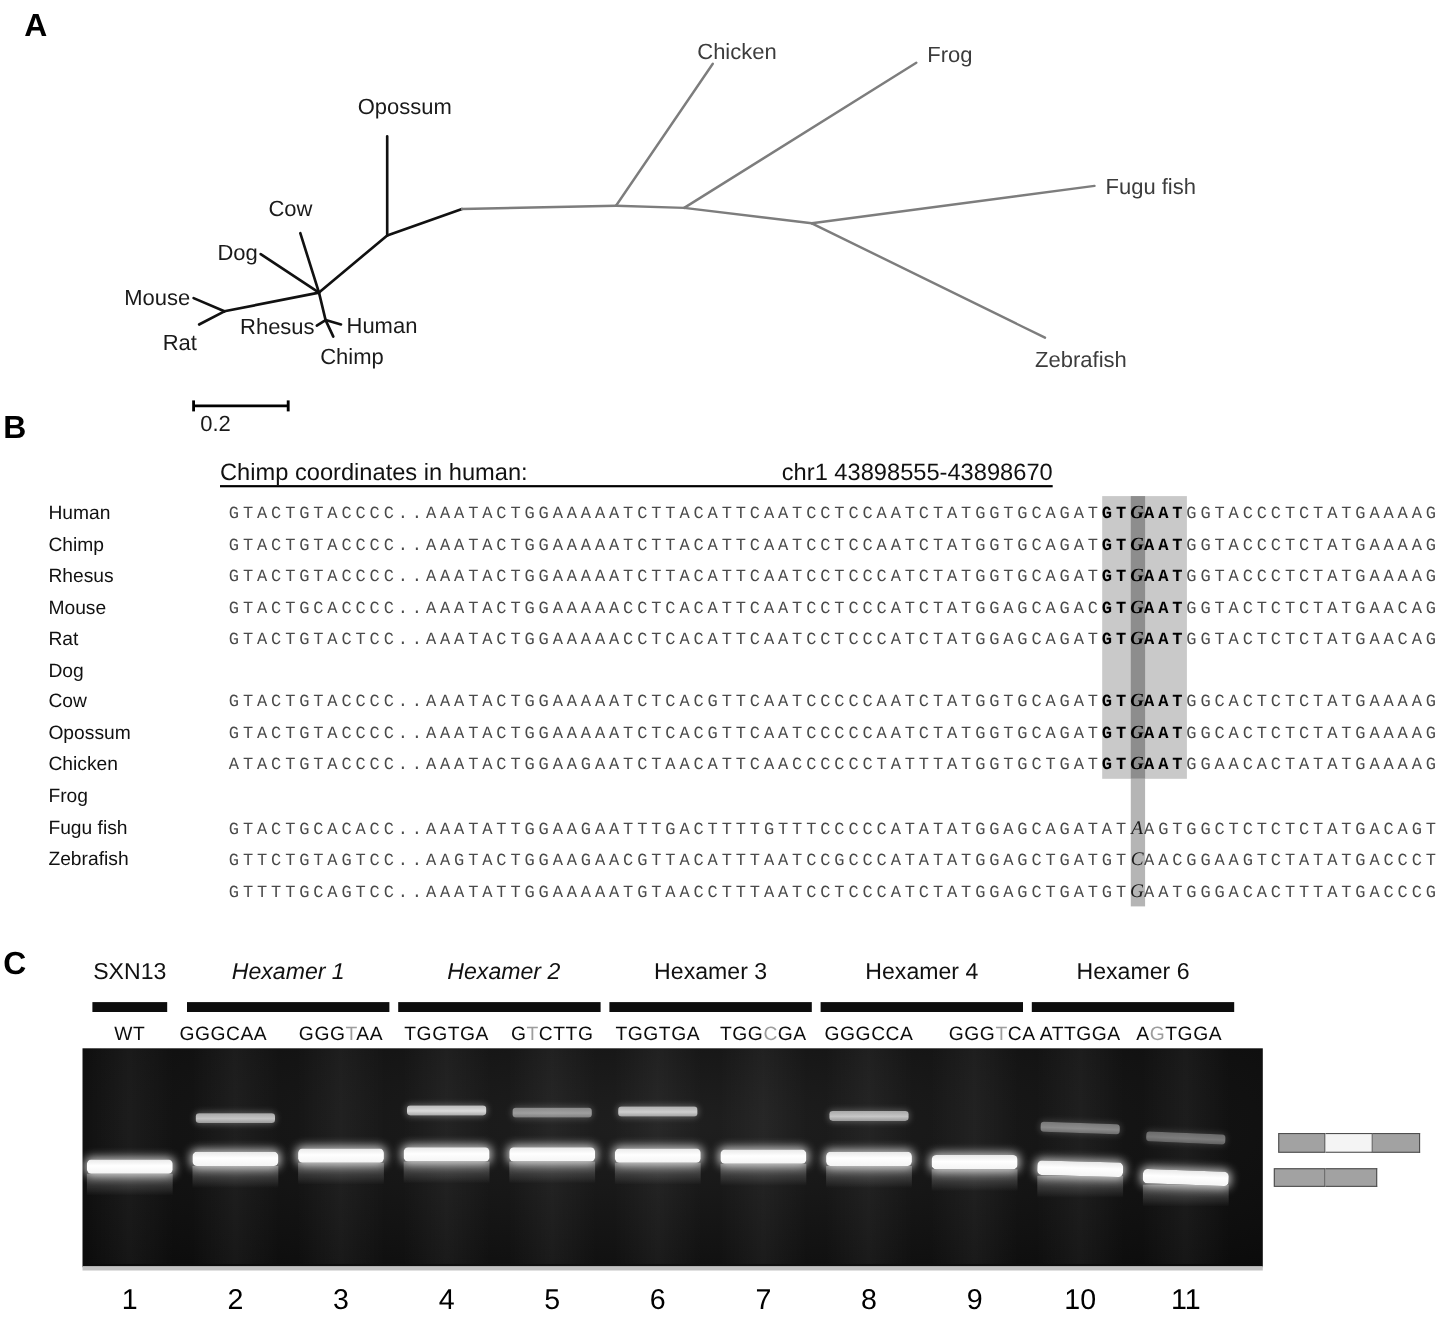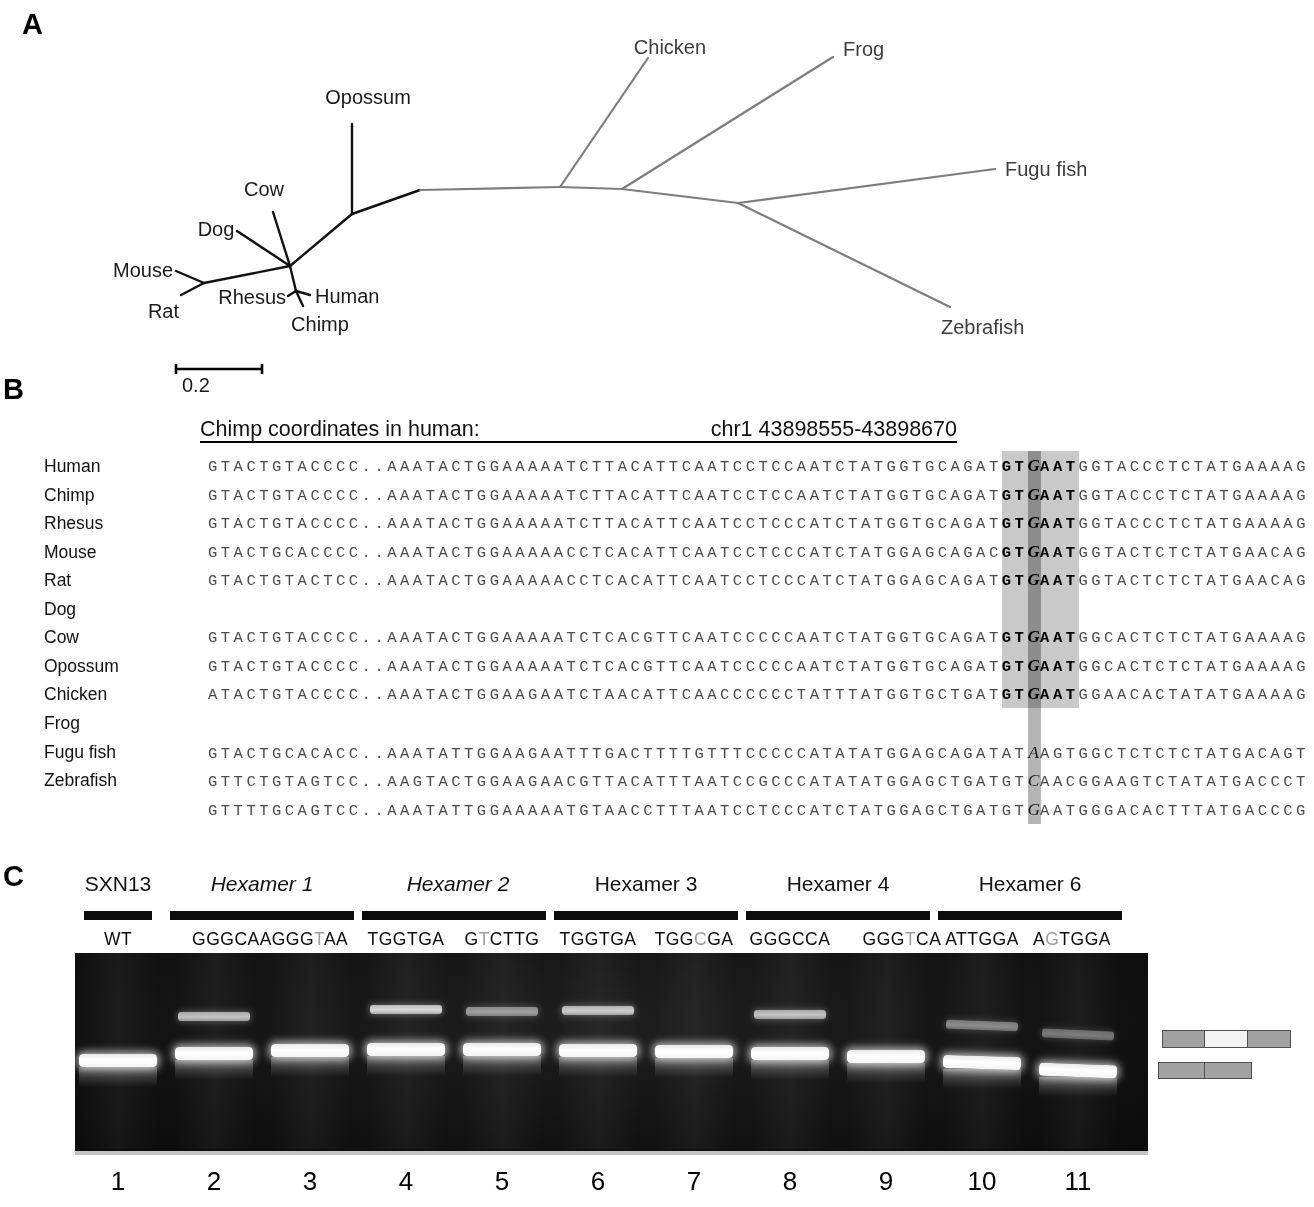--- a/index.html
+++ b/index.html
@@ -183,21 +183,21 @@
 <div class="grp-title" style="left:1030px;">Hexamer 6</div>
 
 <div class="grp-bar" style="left:84px;  width:68px;"></div>
 <div class="grp-bar" style="left:170px; width:184px;"></div>
 <div class="grp-bar" style="left:362px; width:184px;"></div>
 <div class="grp-bar" style="left:554px; width:184px;"></div>
 <div class="grp-bar" style="left:746px; width:184px;"></div>
 <div class="grp-bar" style="left:938px; width:184px;"></div>
 
 <div class="hex-label" style="left:118px;"><span>WT</span><span class="mut"></span><span></span></div>
-<div class="hex-label" style="left:232px;"><span>GGGCAA</span><span class="mut"></span><span></span></div>
+<div class="hex-label" style="left:203px;"><span>GGGCAA</span><span class="mut"></span><span></span></div>
 <div class="hex-label" style="left:310px;"><span>GGG</span><span class="mut">T</span><span>AA</span></div>
 <div class="hex-label" style="left:406px;"><span>TGGTGA</span><span class="mut"></span><span></span></div>
 <div class="hex-label" style="left:502px;"><span>G</span><span class="mut">T</span><span>CTTG</span></div>
 <div class="hex-label" style="left:598px;text-align:right;"><span>TGGTGA</span><span class="mut"></span><span></span></div>
 <div class="hex-label" style="left:694px;"><span>TGG</span><span class="mut">C</span><span>GA</span></div>
 <div class="hex-label" style="left:790px;"><span>GGGCCA</span><span class="mut"></span><span></span></div>
 <div class="hex-label" style="left:886px;margin-left:16px;"><span>GGG</span><span class="mut">T</span><span>CA</span></div>
 <div class="hex-label" style="left:982px;"><span>ATTGGA</span><span class="mut"></span><span></span></div>
 <div class="hex-label" style="left:1072px;"><span>A</span><span class="mut">G</span><span>TGGA</span></div>
 

